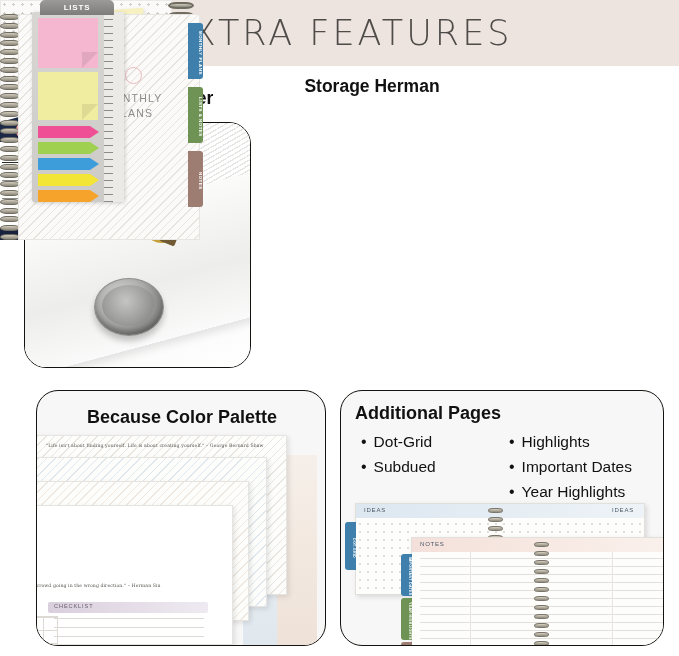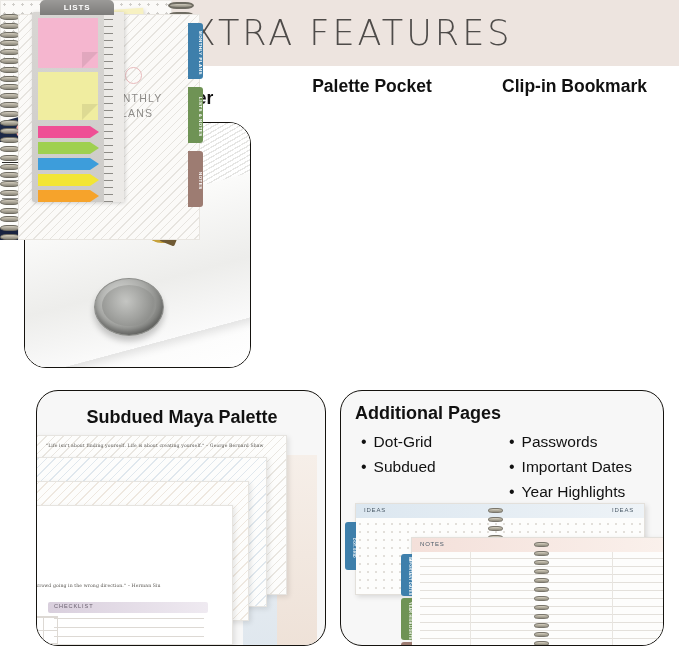--- a/index.html
+++ b/index.html
@@ -333,25 +333,24 @@
 <body>
 
 <div class="page">
 
   <div class="header-band"></div>
   <div class="header-title">EXTRA FEATURES</div>
 
   <div class="sec-title" id="t-cover">Sturdy Hard Cover</div>
 
   <div class="sec-title" id="t-pocket">
-    <div>Palette Pocket</div>
+    <div>Storage Herman</div>
   </div>
 
   <div class="sec-title" id="t-book">
-    <div>Clip-in Bookmark</div>
   </div>
 
   <div class="frame" id="frame-cover">
     <div class="cover-bg"></div>
     <div class="paper-stack"></div>
     <div class="board"></div>
     <div class="ring" id="r1"></div>
     <div class="ring-foot" id="f1"></div>
     <div class="ring" id="r2"></div>
     <div class="ring-foot" id="f2"></div>
@@ -460,21 +459,21 @@
       <div class="flag" id="fl1"></div>
       <div class="flag" id="fl2"></div>
       <div class="flag" id="fl3"></div>
       <div class="flag" id="fl4"></div>
       <div class="flag" id="fl5"></div>
       <div class="ruler"></div>
     </div>
   </div>
 
   <div class="box" id="box-palette">
-    <div class="box-title" id="bt-palette">Subdued Maya Palette</div>
+    <div class="box-title" id="bt-palette">Because Color Palette</div>
 
     <div class="pal-stack">
       <div class="pal-swatch" id="sw1"></div>
       <div class="pal-swatch" id="sw2"></div>
 
       <div class="pal-sheet" id="ps1">
         <div class="quote" id="q1">"Life isn't about finding yourself. Life is about creating yourself."  – George Bernard Shaw</div>
       </div>
       <div class="pal-sheet" id="ps2">
         <div class="quote" id="q2">"Whether you believe you can do a thing or not, you are right."  – Henry Ford</div>
@@ -501,21 +500,21 @@
 
   <div class="box" id="box-pages">
     <div class="box-title" id="bt-pages">Additional Pages</div>
 
     <div class="bullets">
       <div class="bcol" id="bcol-1">
         <div class="bullet-item">Dot-Grid</div>
         <div class="bullet-item">Subdued</div>
       </div>
       <div class="bcol" id="bcol-2">
-        <div class="bullet-item">Passwords</div>
+        <div class="bullet-item">Highlights</div>
         <div class="bullet-item">Important Dates</div>
         <div class="bullet-item">Year Highlights</div>
       </div>
     </div>
 
     <div class="pg-stack">
       <div class="pg-sheet" id="pg1">
         <div class="pg-head" id="ph1"></div>
         <div class="pg-head-lab left">IDEAS</div>
         <div class="pg-head-lab right">IDEAS</div>

